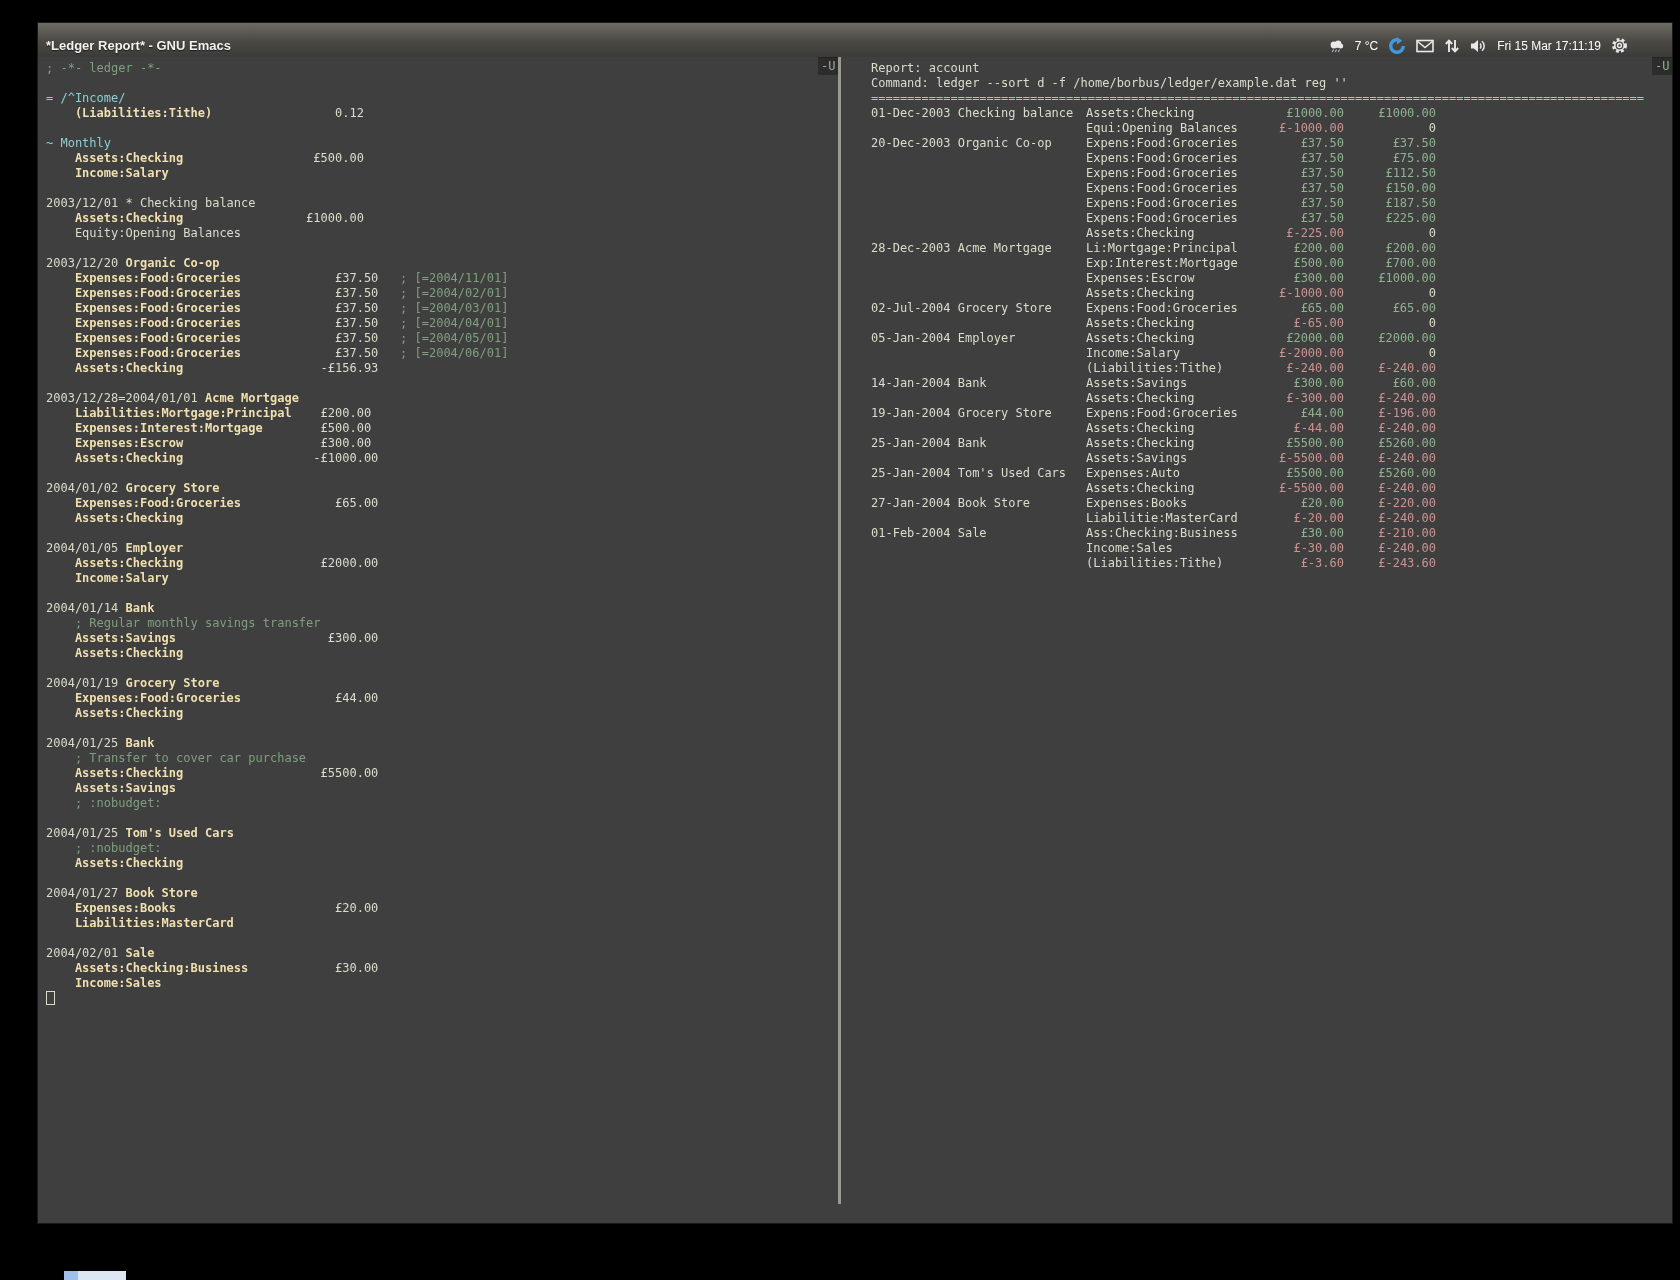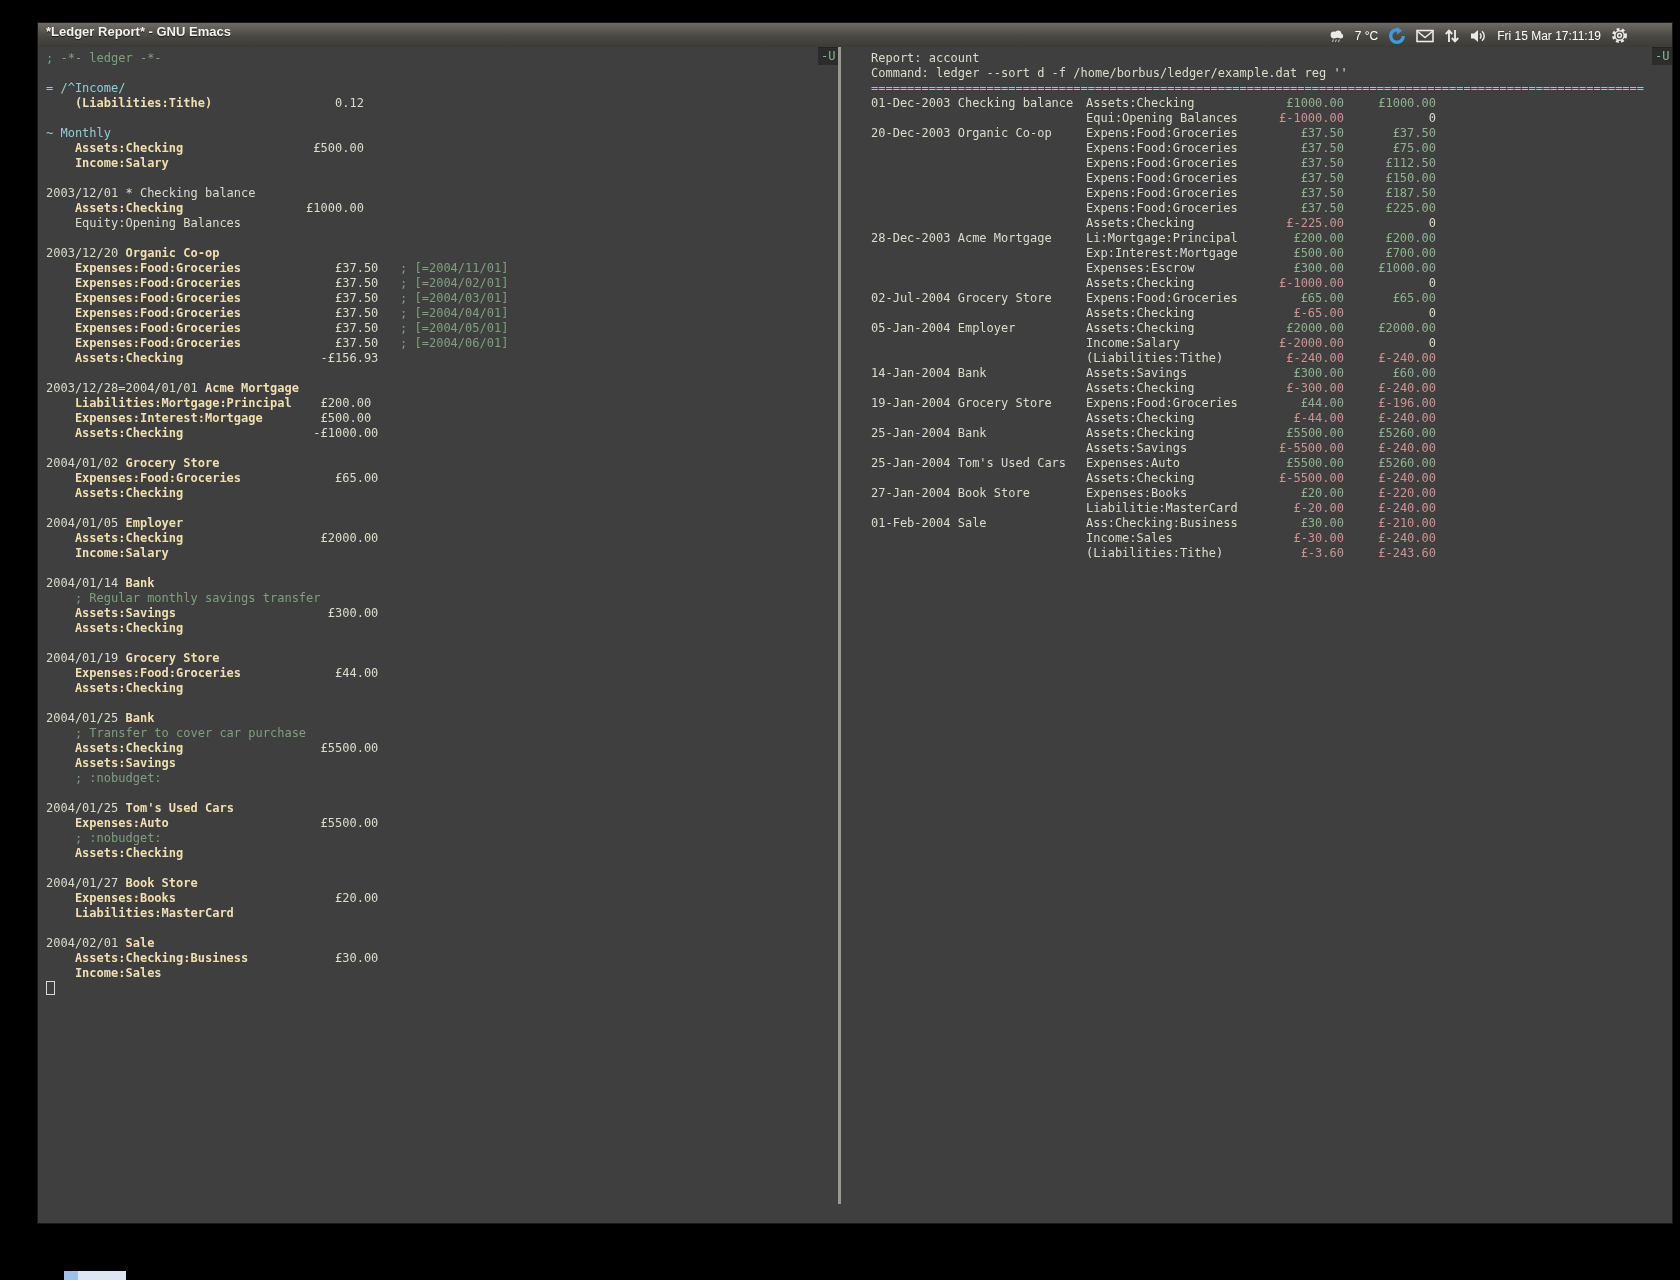--- a/index.html
+++ b/index.html
@@ -1,17 +1,17 @@
 <!DOCTYPE html>
 <html><head>
 <meta charset="utf-8">
 <style>
   html,body{margin:0;padding:0;background:#000;width:1680px;height:1280px;overflow:hidden;}
   .frame{position:absolute;left:38px;top:23px;width:1634px;height:1200px;background:#3f3f3f;display:flex;flex-direction:column;box-shadow:0 0 0 1px #1a1a1a;}
-  .titlebar{height:23px;flex:0 0 23px;background:linear-gradient(#6e6b66,#4a4843 55%,#3c3b38);display:flex;padding:1px 0 0 8px;}
+  .titlebar{height:23px;flex:0 0 23px;background:linear-gradient(#6e6b66,#4a4843 55%,#3c3b38);display:flex;align-items:center;padding:11px 0 0 8px;}
   .wtitle{font:bold 13px "Liberation Sans",sans-serif;color:#f3f2ef;text-shadow:0 1px 1px #1a1a1a;}
   .tray{margin-left:auto;display:flex;align-items:center;gap:10px;padding-right:44px;}
   .tray svg{display:block;}
   .traytext{font:12px "Liberation Sans",sans-serif;color:#fff;white-space:pre;}
   .windows{flex:1;display:flex;min-height:0;}
   .window{display:flex;min-width:0;}
   .win-left{width:800px;flex:0 0 800px;}
   .divider{width:3px;flex:0 0 3px;background:#9a9a91;}
   .win-right{flex:1;}
   .buffer{flex:1;overflow:hidden;padding:4px 0 0 8px;font:12px/15px "DejaVu Sans Mono",monospace;color:#dcdccc;}
@@ -102,20 +102,21 @@
           <div class="line"><span class="y">    Expenses:Food:Groceries</span><span>             £37.50</span><span class="g">   ; [=2004/02/01]</span></div>
           <div class="line"><span class="y">    Expenses:Food:Groceries</span><span>             £37.50</span><span class="g">   ; [=2004/03/01]</span></div>
           <div class="line"><span class="y">    Expenses:Food:Groceries</span><span>             £37.50</span><span class="g">   ; [=2004/04/01]</span></div>
           <div class="line"><span class="y">    Expenses:Food:Groceries</span><span>             £37.50</span><span class="g">   ; [=2004/05/01]</span></div>
           <div class="line"><span class="y">    Expenses:Food:Groceries</span><span>             £37.50</span><span class="g">   ; [=2004/06/01]</span></div>
           <div class="line"><span class="y">    Assets:Checking</span><span>                   -£156.93</span></div>
           <div class="line"></div>
           <div class="line"><span>2003/12/28=2004/01/01 </span><span class="y">Acme Mortgage</span></div>
           <div class="line"><span class="y">    Liabilities:Mortgage:Principal</span><span>    £200.00</span></div>
           <div class="line"><span class="y">    Expenses:Interest:Mortgage</span><span>        £500.00</span></div>
+          <div class="line"><span class="y">    Expenses:Escrow</span><span>                   £300.00</span></div>
           <div class="line"><span class="y">    Assets:Checking</span><span>                  -£1000.00</span></div>
           <div class="line"></div>
           <div class="line"><span>2004/01/02 </span><span class="y">Grocery Store</span></div>
           <div class="line"><span class="y">    Expenses:Food:Groceries</span><span>             £65.00</span></div>
           <div class="line"><span class="y">    Assets:Checking</span></div>
           <div class="line"></div>
           <div class="line"><span>2004/01/05 </span><span class="y">Employer</span></div>
           <div class="line"><span class="y">    Assets:Checking</span><span>                   £2000.00</span></div>
           <div class="line"><span class="y">    Income:Salary</span></div>
           <div class="line"></div>
@@ -128,21 +129,20 @@
           <div class="line"><span class="y">    Expenses:Food:Groceries</span><span>             £44.00</span></div>
           <div class="line"><span class="y">    Assets:Checking</span></div>
           <div class="line"></div>
           <div class="line"><span>2004/01/25 </span><span class="y">Bank</span></div>
           <div class="line"><span class="g">    ; Transfer to cover car purchase</span></div>
           <div class="line"><span class="y">    Assets:Checking</span><span>                   £5500.00</span></div>
           <div class="line"><span class="y">    Assets:Savings</span></div>
           <div class="line"><span class="g">    ; :nobudget:</span></div>
           <div class="line"></div>
           <div class="line"><span>2004/01/25 </span><span class="y">Tom's Used Cars</span></div>
-          <div class="line"><span class="y">    Expenses:Auto</span><span>                     £5500.00</span></div>
           <div class="line"><span class="g">    ; :nobudget:</span></div>
           <div class="line"><span class="y">    Assets:Checking</span></div>
           <div class="line"></div>
           <div class="line"><span>2004/01/27 </span><span class="y">Book Store</span></div>
           <div class="line"><span class="y">    Expenses:Books</span><span>                      £20.00</span></div>
           <div class="line"><span class="y">    Liabilities:MasterCard</span></div>
           <div class="line"></div>
           <div class="line"><span>2004/02/01 </span><span class="y">Sale</span></div>
           <div class="line"><span class="y">    Assets:Checking:Business</span><span>            £30.00</span></div>
           <div class="line"><span class="y">    Income:Sales</span></div>

